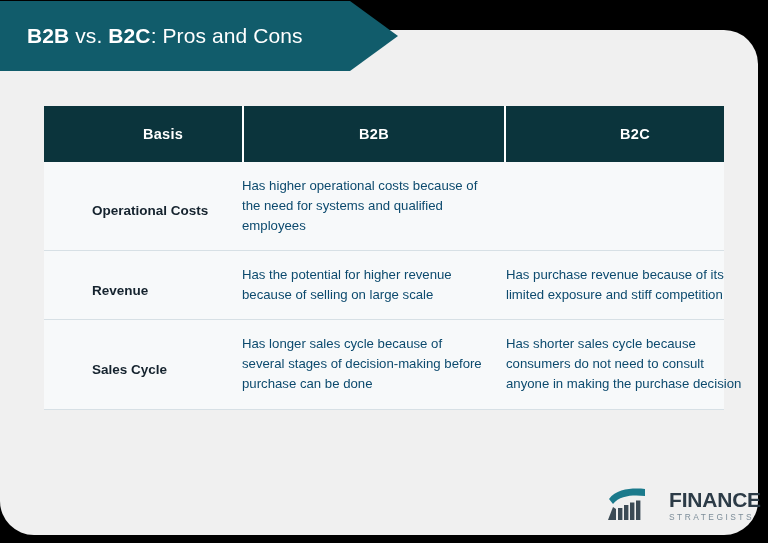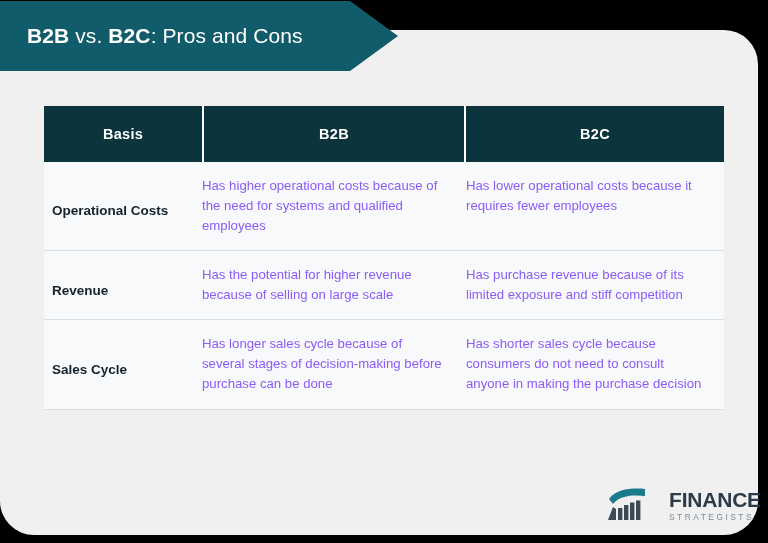--- a/index.html
+++ b/index.html
@@ -63,42 +63,42 @@
   .th {
     display:flex; align-items:center; justify-content:center;
     color:#ffffff;
     font-size:14.5px;
     font-weight:700;
     letter-spacing:0.3px;
     height:100%;
   }
   .th-sep { border-left:2px solid #ffffff; }
 
-  .col-1 { width:158px; flex:0 0 158px; }
+  .col-1 { width:158px; flex:0 0 158px;margin-left:40px; }
   .col-2 { width:262px; flex:0 0 262px; }
   .col-3 { width:260px; flex:0 0 260px; }
 
   .trow {
     display:flex;
     background:#f7f9fa;
     border-bottom:1.5px solid #d7e0e5;
   }
   .trow:last-child { border-bottom:1.5px solid #d7e0e5; }
 
   .cell-basis {
     display:flex; align-items:center;
     padding:25px 10px 14px 8px;
     color:#15232e;
     font-size:13.5px;
     font-weight:700;
     line-height:1.35;
   }
   .cell-text {
     padding:14px 16px 14px 0px;
-    color:#8b5cf6;
+    color:#0c4a6e;
     font-size:13.2px;
     font-weight:400;
     line-height:1.52;
   }
   .cell-b2b { padding-left:0; }
   .cell-b2c { padding-left:2px; }
 
   
   #logo {
     position:absolute;
@@ -138,21 +138,20 @@
 
     <div class="thead">
       <div class="th col-1">Basis</div>
       <div class="th col-2 th-sep">B2B</div>
       <div class="th col-3 th-sep">B2C</div>
     </div>
 
     <div class="trow">
       <div class="cell-basis col-1">Operational Costs</div>
       <div class="cell-text cell-b2b col-2">Has higher operational costs because of the need for systems and qualified employees</div>
-      <div class="cell-text cell-b2c col-3">Has lower operational costs because it requires fewer employees</div>
     </div>
 
     <div class="trow">
       <div class="cell-basis col-1">Revenue</div>
       <div class="cell-text cell-b2b col-2">Has the potential for higher revenue because of selling on large scale</div>
       <div class="cell-text cell-b2c col-3">Has purchase revenue because of its limited exposure and stiff competition</div>
     </div>
 
     <div class="trow">
       <div class="cell-basis col-1">Sales Cycle</div>

